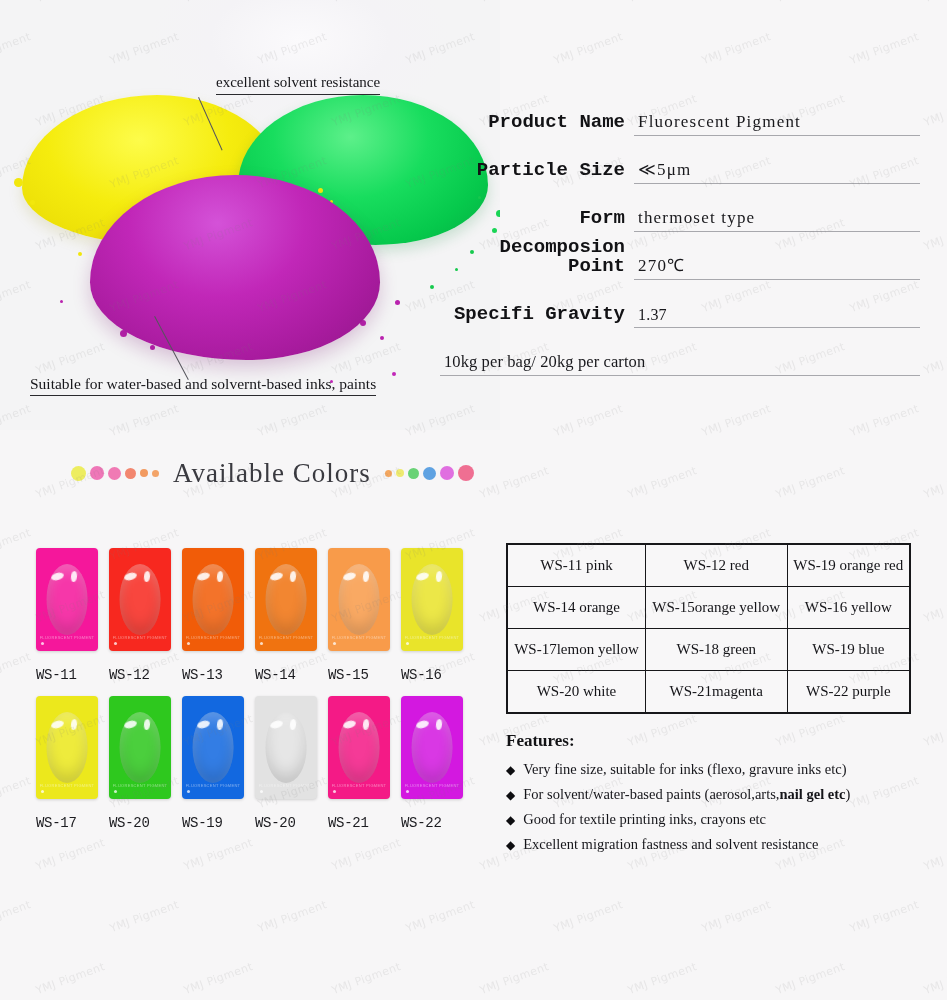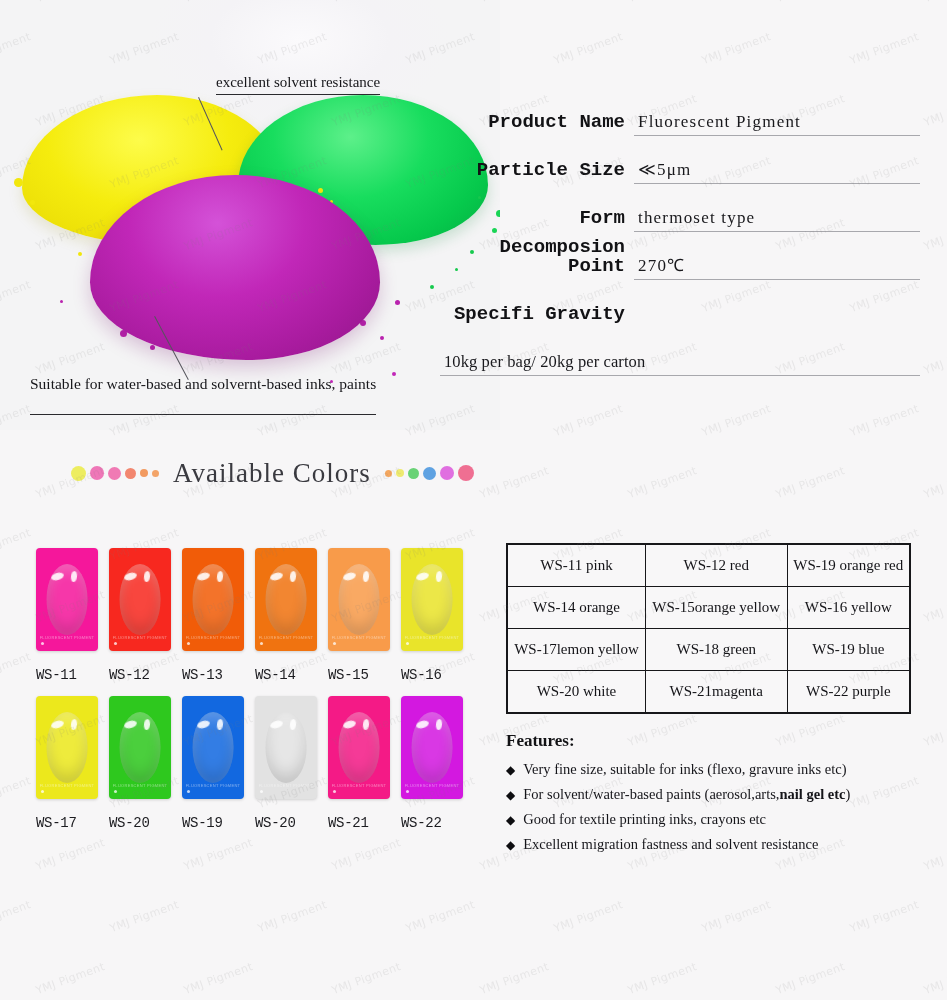--- a/index.html
+++ b/index.html
@@ -65,21 +65,21 @@
     color:#16161a;
     white-space:nowrap;
   }
   #callout-top{
     left:216px;top:74px;font-size:15px;
     padding-bottom:3px;
     border-bottom:1px solid #2a2a2e;
   }
   #callout-bottom{
     left:30px;top:375px;font-size:15.5px;
-    padding-bottom:21px;
+    padding-bottom:2px;
     border-bottom:1px solid #2a2a2e;
   }
   .leader{position:absolute;z-index:9;background:#55555c;transform-origin:top left;height:1px;}
   
   #spec{
     position:absolute;left:440px;top:98px;width:480px;
     z-index:12;
   }
   .spec-row{
     display:flex;align-items:flex-end;
@@ -245,20 +245,21 @@
       <div class="spec-row">
         <div class="spec-label">Form</div>
         <div class="spec-val">thermoset type</div>
       </div>
       <div class="spec-row">
         <div class="spec-label">Decomposion Point</div>
         <div class="spec-val">270℃</div>
       </div>
       <div class="spec-row">
         <div class="spec-label">Specifi Gravity</div>
+        <div class="spec-val small">1.37</div>
       </div>
       <div class="spec-row">
         <div class="spec-val tight">10kg per bag/ 20kg per carton</div>
       </div>
     </div>
 
   <div id="avail">
     <div id="avail-inner">
       <div class="dots" id="dots-left">
           <span class="dot" style="width: 15px; height: 15px; background: rgb(237, 237, 96);"></span>

